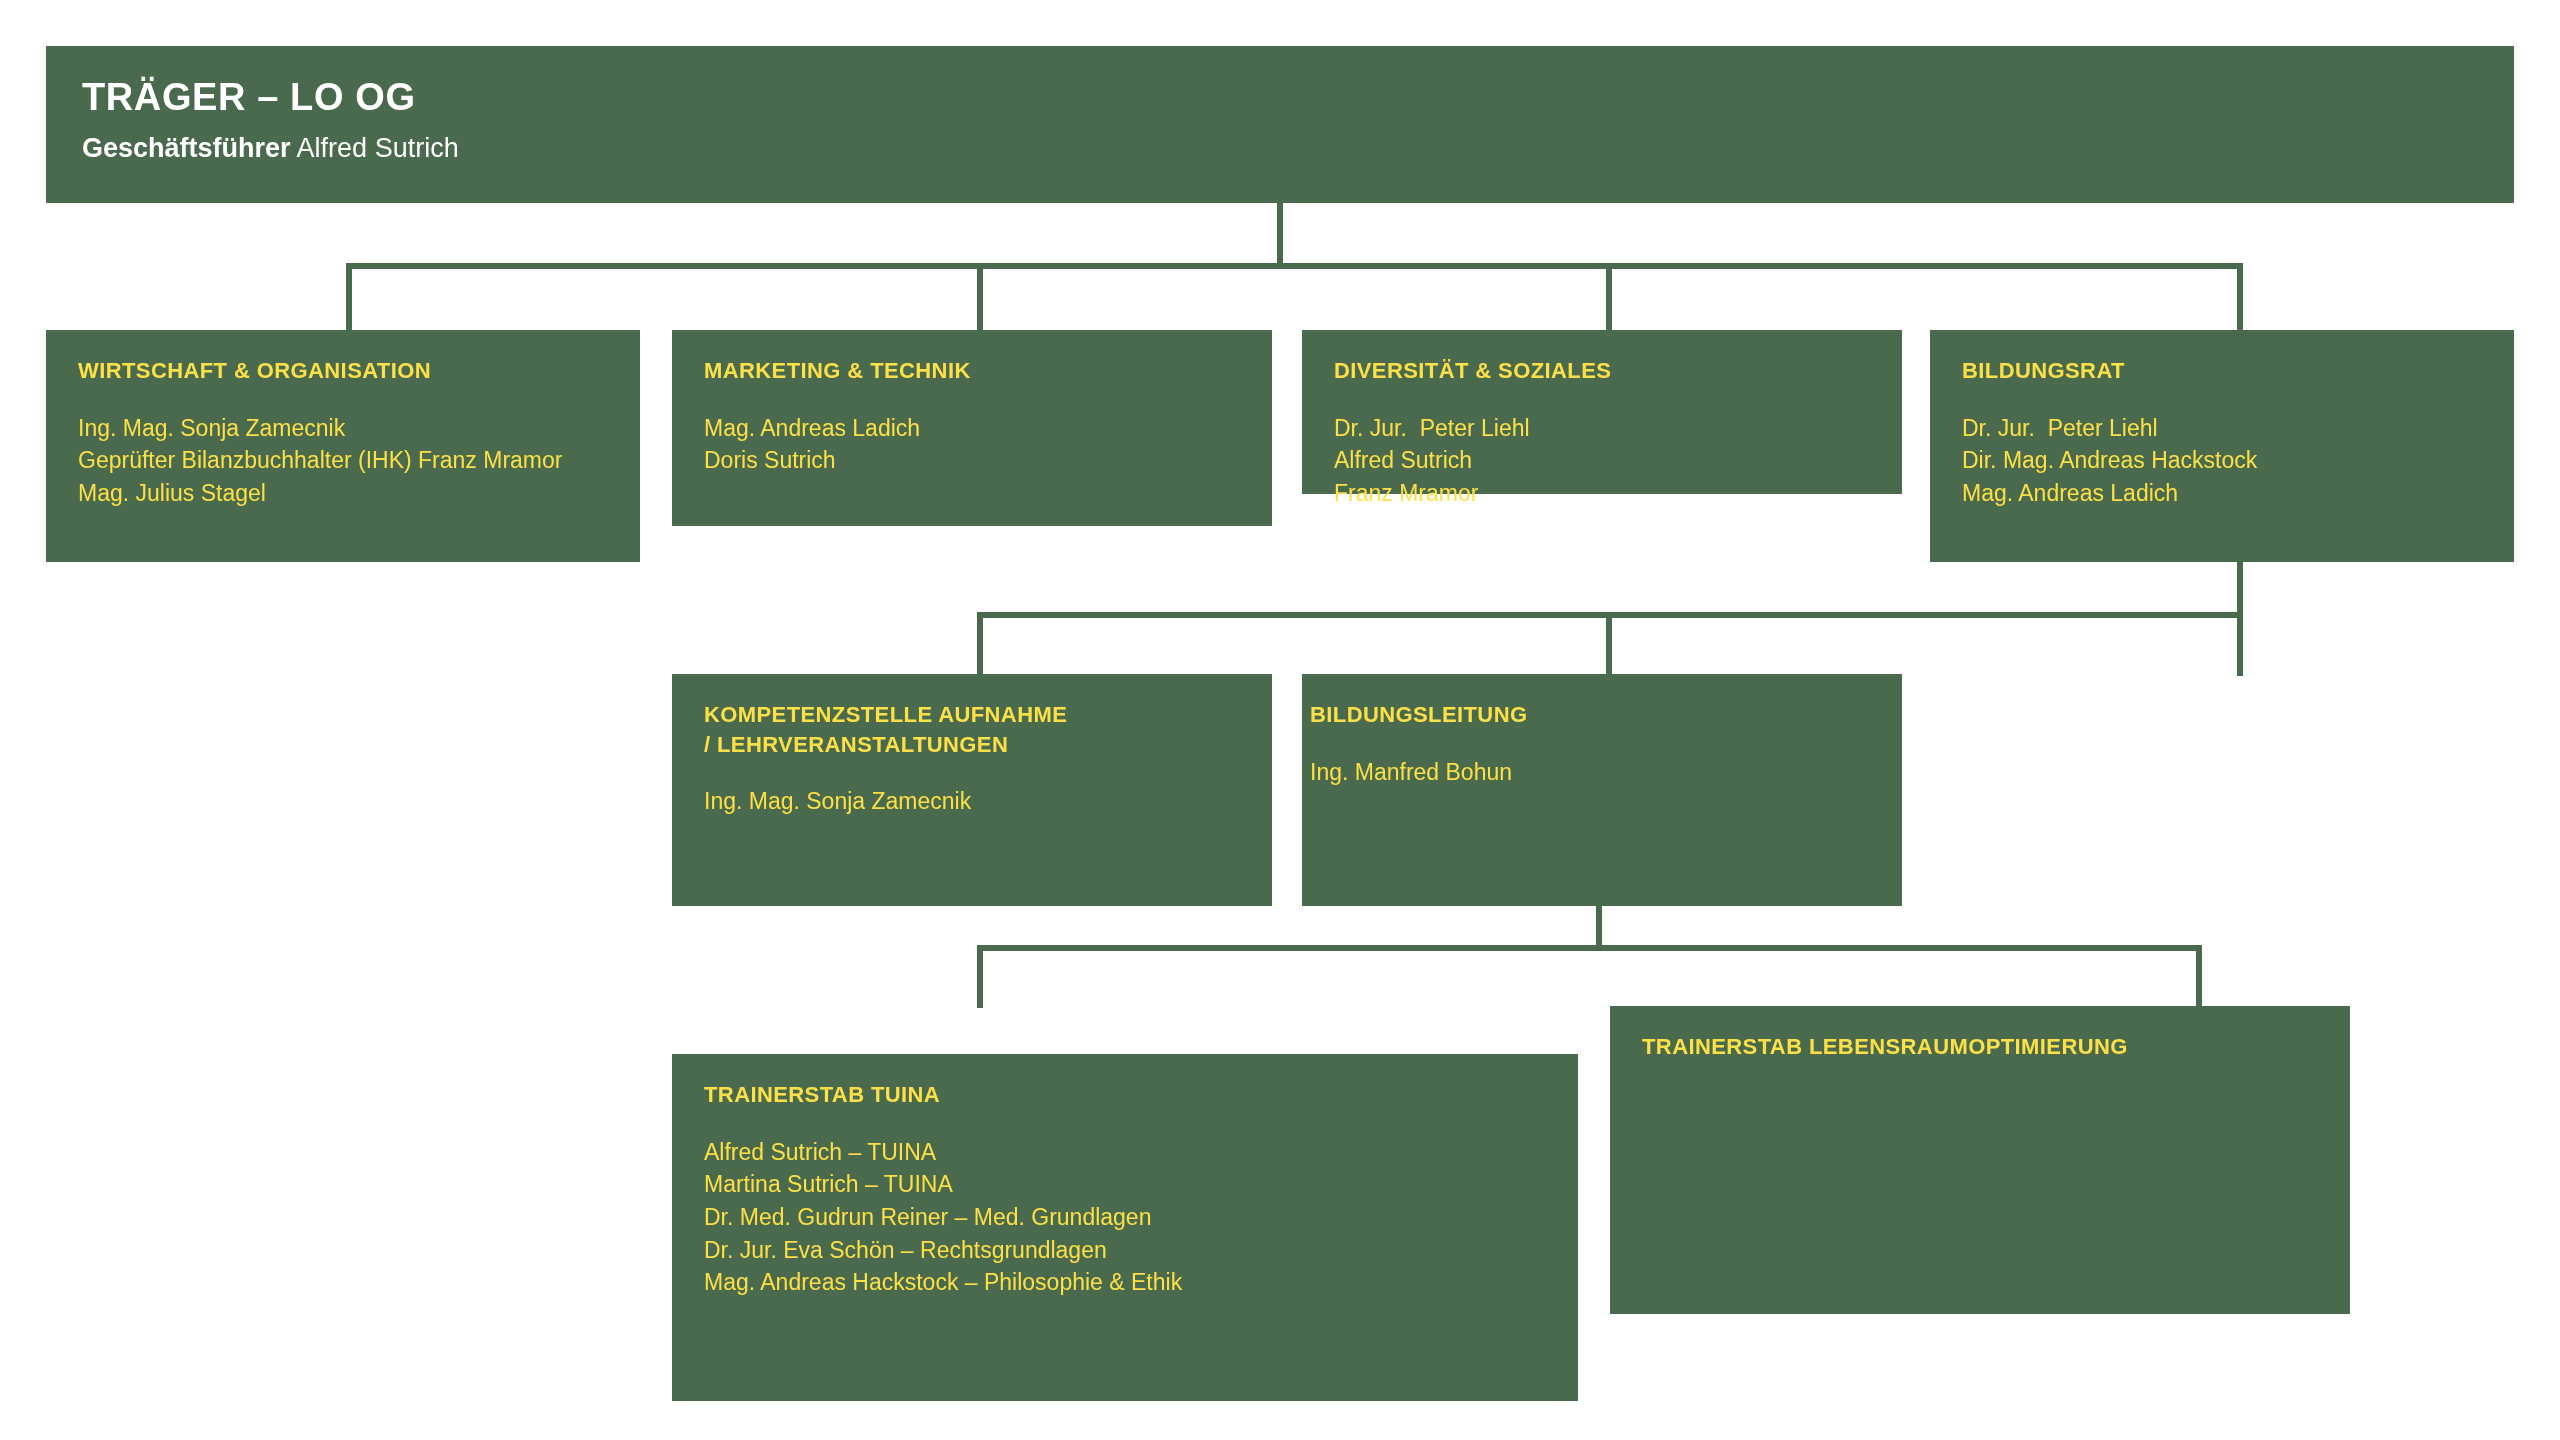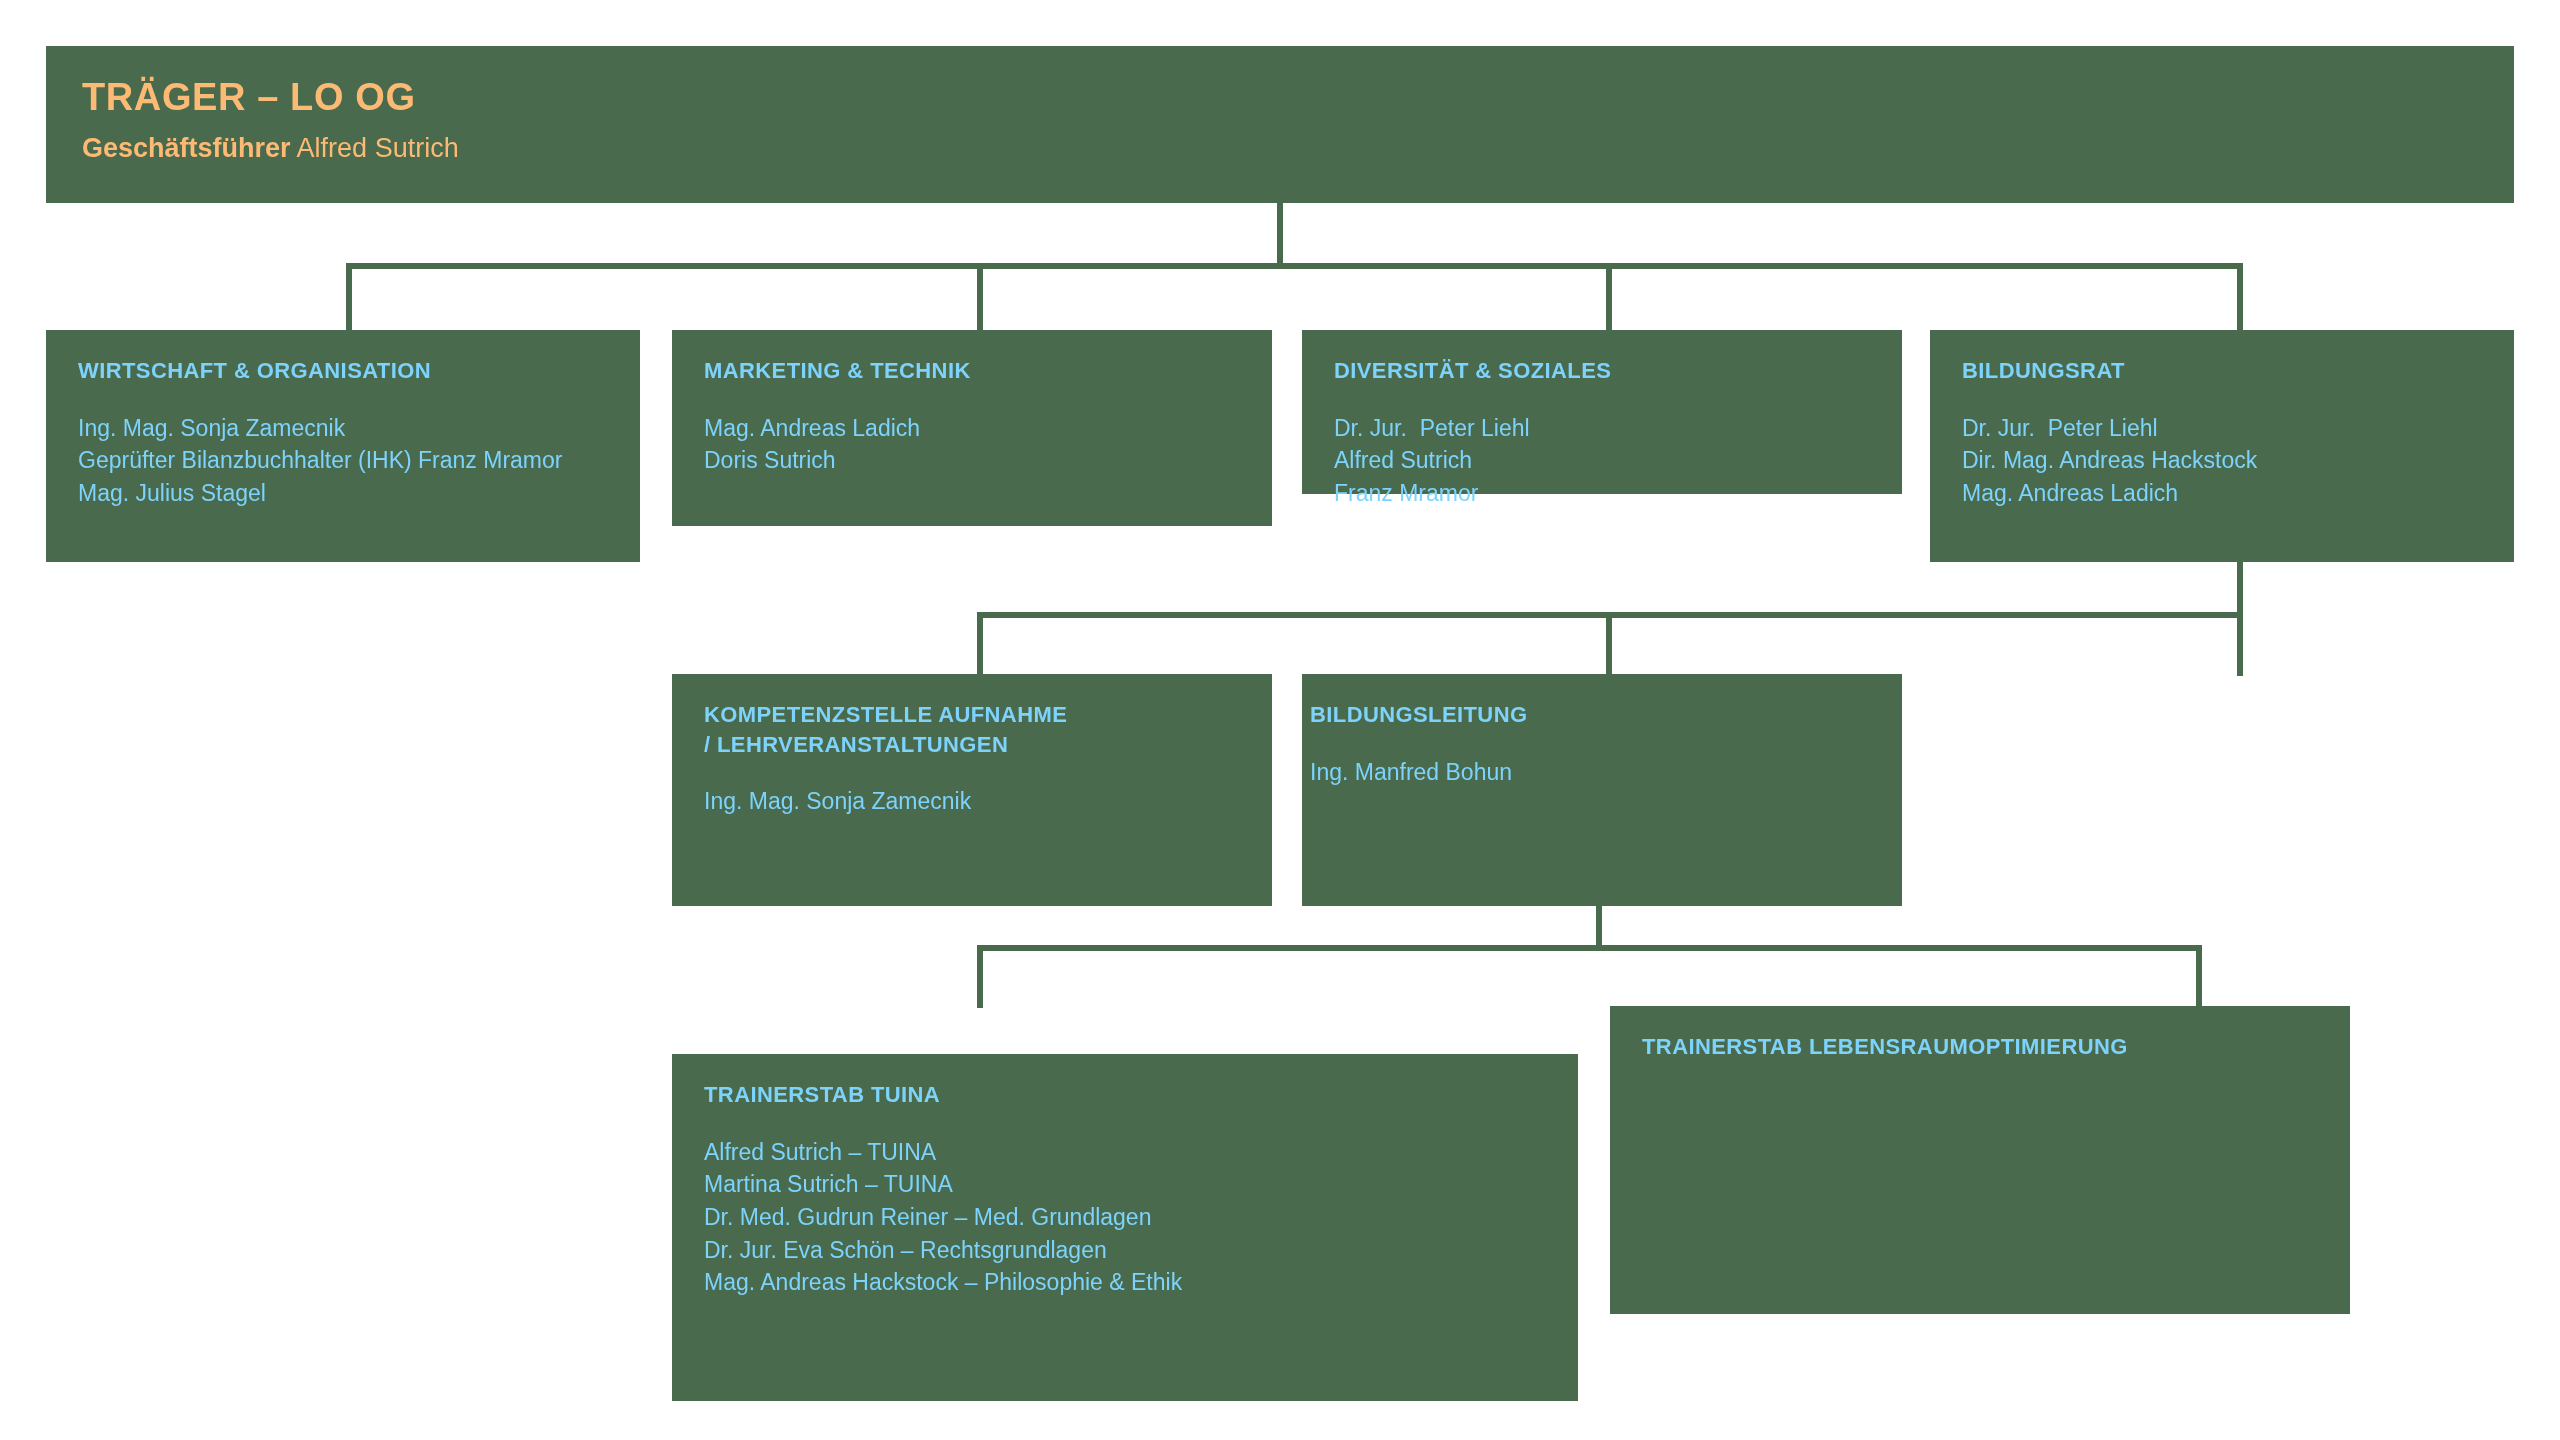--- a/index.html
+++ b/index.html
@@ -23,21 +23,21 @@
   
   .conn {
     position: absolute;
     background: #4a6a4d;
   }
 
   
   .box {
     position: absolute;
     background: #4a6a4d;
-    color: #7dd3fc;
+    color: #fde047;
     box-sizing: border-box;
     padding: 26px 32px 26px 32px;
   }
   .box .title {
     font-weight: bold;
     font-size: 22px;
     letter-spacing: 0.4px;
     line-height: 1.35;
     margin: 0 0 0 0;
     white-space: pre-line;
@@ -53,21 +53,21 @@
   }
 
   
   .root-box {
     position: absolute;
     left: 46px;
     top: 46px;
     width: 2468px;
     height: 157px;
     background: #4a6a4d;
-    color: #fdba74;
+    color: #ffffff;
     box-sizing: border-box;
     padding: 30px 36px;
   }
   .root-title {
     font-size: 38px;
     font-weight: bold;
     letter-spacing: 0.6px;
     line-height: 1.15;
     margin: 0;
   }

